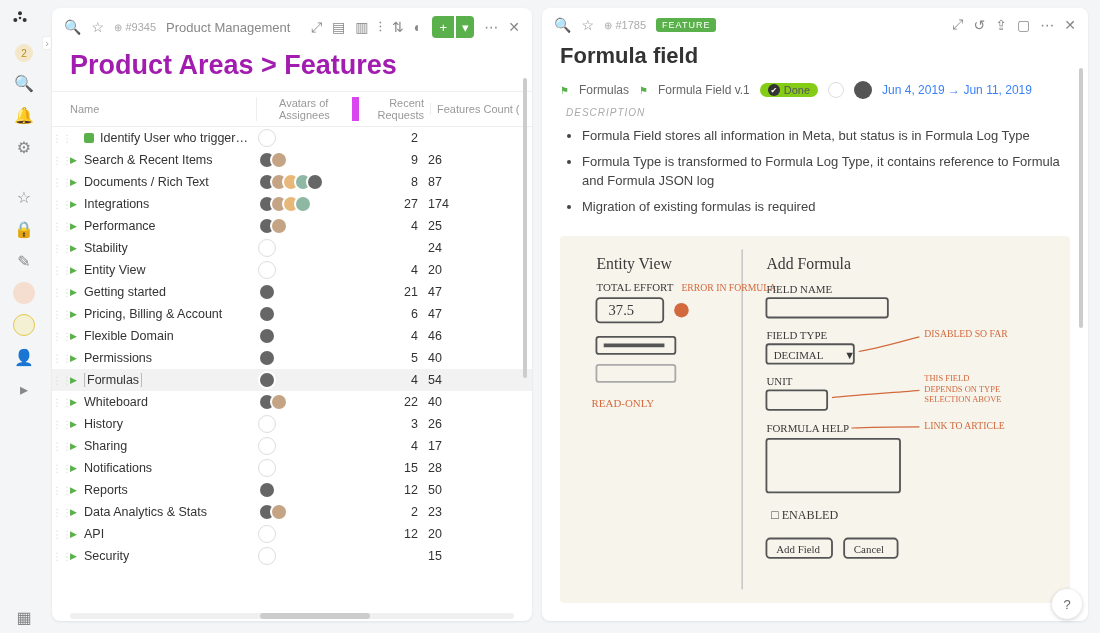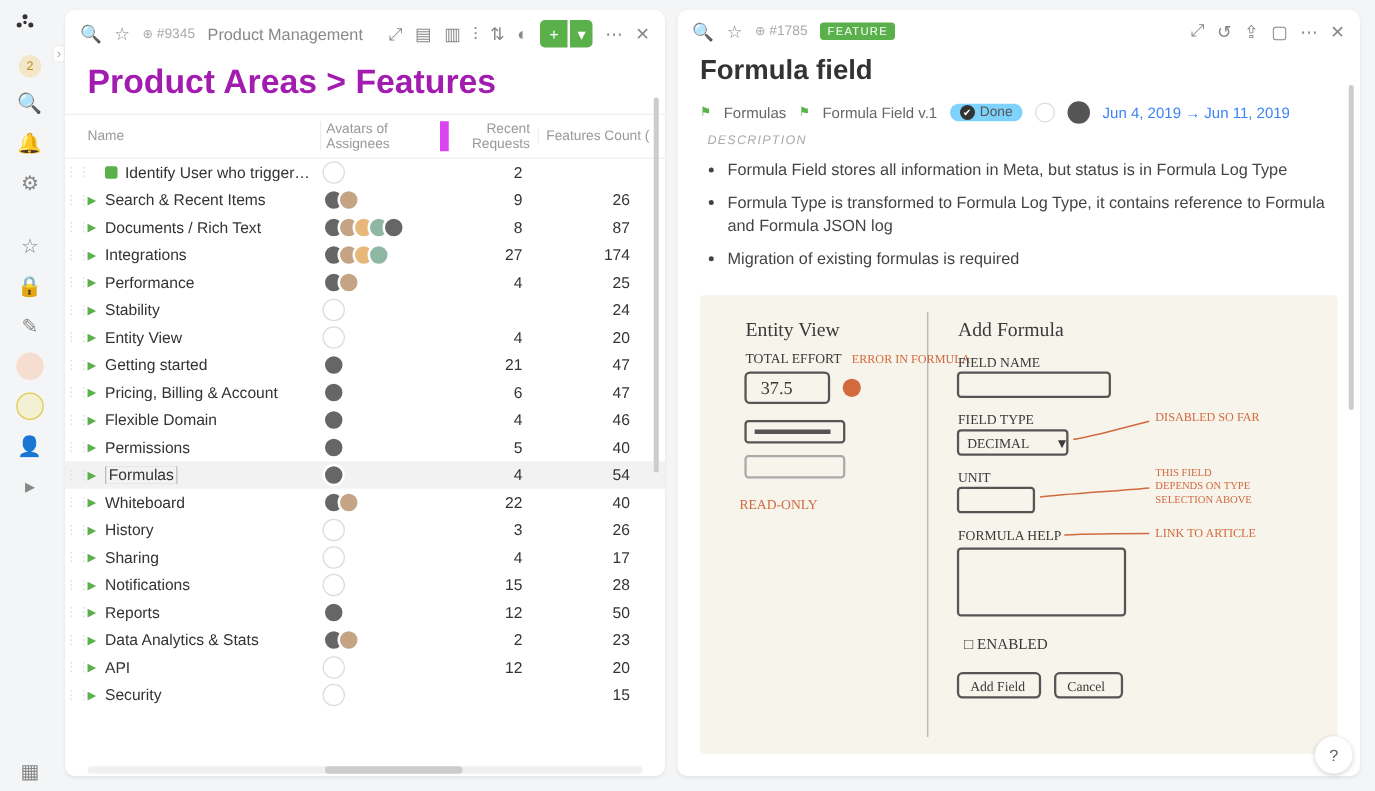--- a/index.html
+++ b/index.html
@@ -135,39 +135,39 @@
   display:flex;
   align-items:center;
   border-top: 1px solid #eee;
   border-bottom: 1px solid #eee;
   font-size: 11px;
   color: #999;
   padding: 5px 0;
 }
 .th-handle { width: 18px; }
 .th-name { flex: 0 0 186px; padding-left: 0; }
-.th-avatars { flex: 0 0 96px; border-left:1px solid #eee; padding-left:4px;}
+.th-avatars { flex: 0 0 96px; border-left:1px solid #eee; padding-left:22px;}
 .th-req { flex: 0 0 78px; border-left:7px solid #d946ef; text-align:right; padding-right:6px;}
 .th-feat { flex: 0 0 90px; border-left:1px solid #eee; padding-left:6px; white-space:nowrap; overflow:hidden;}
 .rows {
   overflow:hidden;
   flex:1;
 }
 .row {
   display:flex;
   align-items:center;
   height: 22px;
   font-size: 12.5px;
 }
 .row .handle { width: 18px; text-align:center; color:#ddd; font-size:10px;}
 .row .expander { width: 14px; color:#5ab04a; font-size:9px; }
 .row .name { flex:0 0 170px; overflow:hidden; white-space:nowrap; text-overflow:ellipsis;}
 .row .avatars-cell { flex:0 0 96px; padding-left:4px; display:flex; align-items:center;}
 .row .req-cell { flex:0 0 78px; text-align:right; padding-right:10px;}
-.row .feat-cell { flex:0 0 90px; text-align:right; padding-right:14px;}
+.row .feat-cell { flex:0 0 90px; padding-right:14px;}
 .row.selected { background: #f2f2f2; }
 .row.selected .name-wrap { border:1px solid #bbb; border-radius:2px; padding:0 2px;}
 .row.child .expander { visibility:hidden; }
 .row.child .name::before { content:""; display:inline-block; width:10px; height:10px; border-radius:2px; background:#5ab04a; margin-right:6px; vertical-align:-1px;}
 .av-stack { display:inline-flex; }
 .av { width:18px; height:18px; border-radius:50%; background:#bbb; border:2px solid #fff; margin-left:-6px;}
 .av:first-child{ margin-left:0;}
 .av.a1{background:#666;} .av.a2{background:#c4a484;} .av.a3{background:#e8b87a;} .av.a4{background:#8fb8a4;}
 .av-empty { width:18px; height:18px; border-radius:50%; border:1px solid #ddd;}
 .hscroll {
@@ -185,21 +185,21 @@
 }
 .detail-title {
   font-size:22px; font-weight:600; padding:2px 18px 12px;
 }
 .meta-row {
   display:flex; align-items:center; gap:10px; padding:0 18px 4px;
   font-size:12px; color:#666;
 }
 .meta-row .flag-icon { color:#5ab04a; font-size:10px;}
 .done-chip {
-  background:#7dd3fc; border-radius:10px; padding:1px 8px; font-size:11px; color:#555;
+  background:#84cc16; border-radius:10px; padding:1px 8px; font-size:11px; color:#555;
   display:inline-flex; align-items:center; gap:4px;
 }
 .done-chip::before { content:"✔"; background:#333; color:#fff; border-radius:50%; width:12px; height:12px; display:inline-flex; align-items:center; justify-content:center; font-size:8px;}
 .circle-empty { width:16px; height:16px; border:1px solid #ddd; border-radius:50%;}
 .mini-av { width:18px; height:18px; border-radius:50%; background:#555;}
 .date-range { font-size:12px; color:#3b82f6;}
 .meta-row2 {
   display:flex; align-items:center; gap:10px; padding:2px 18px 14px;
   font-size:12px; color:#888;
 }

